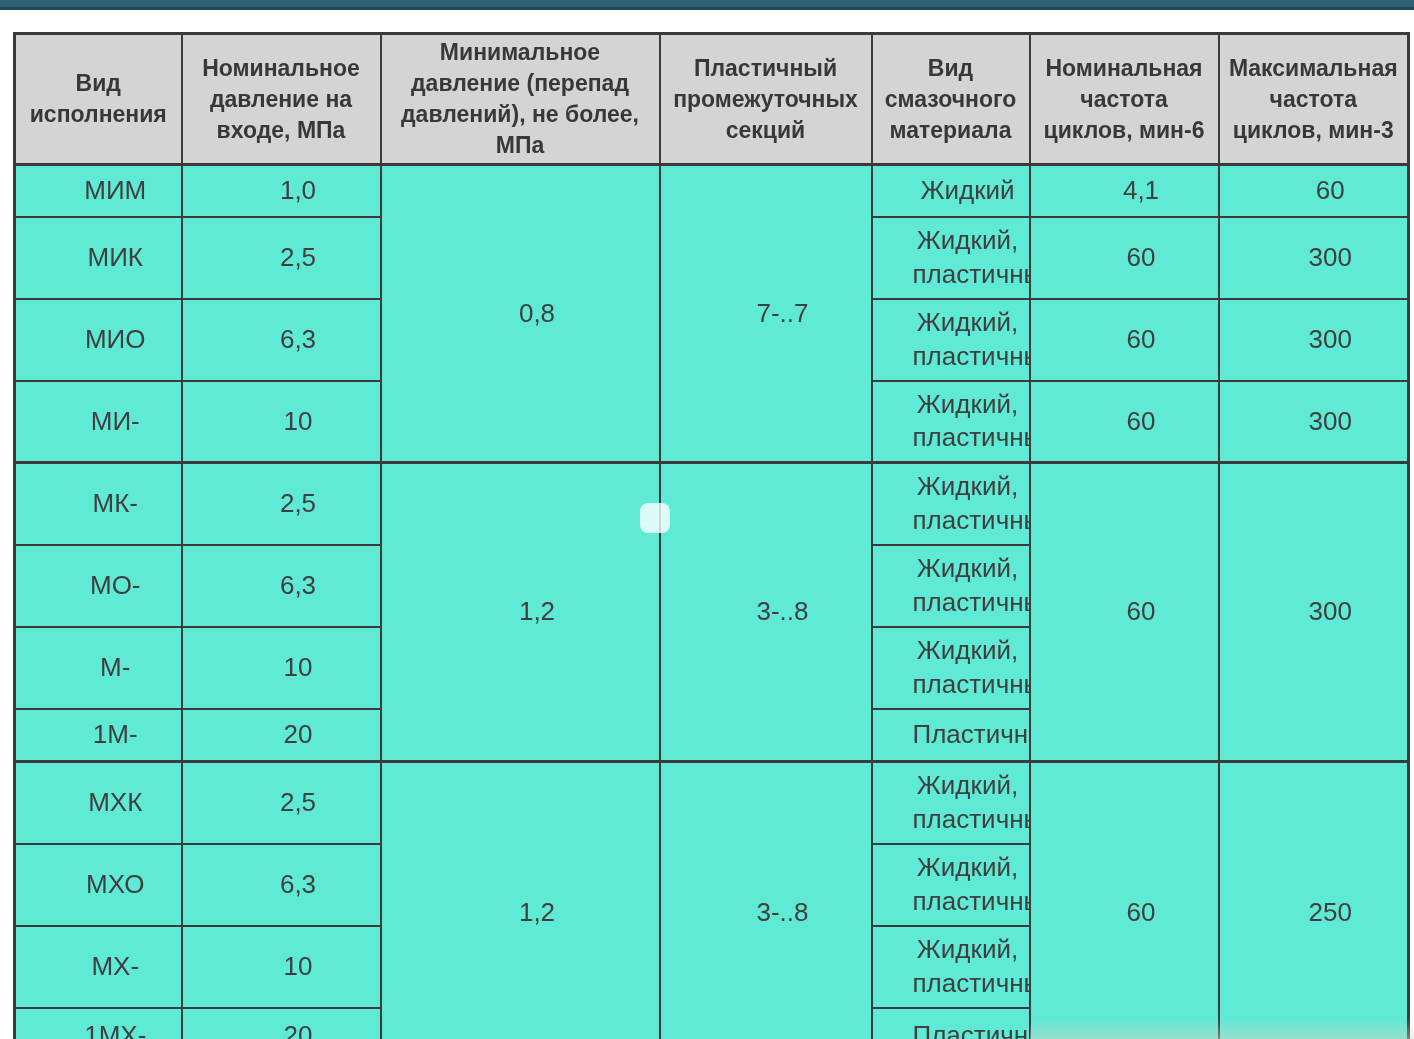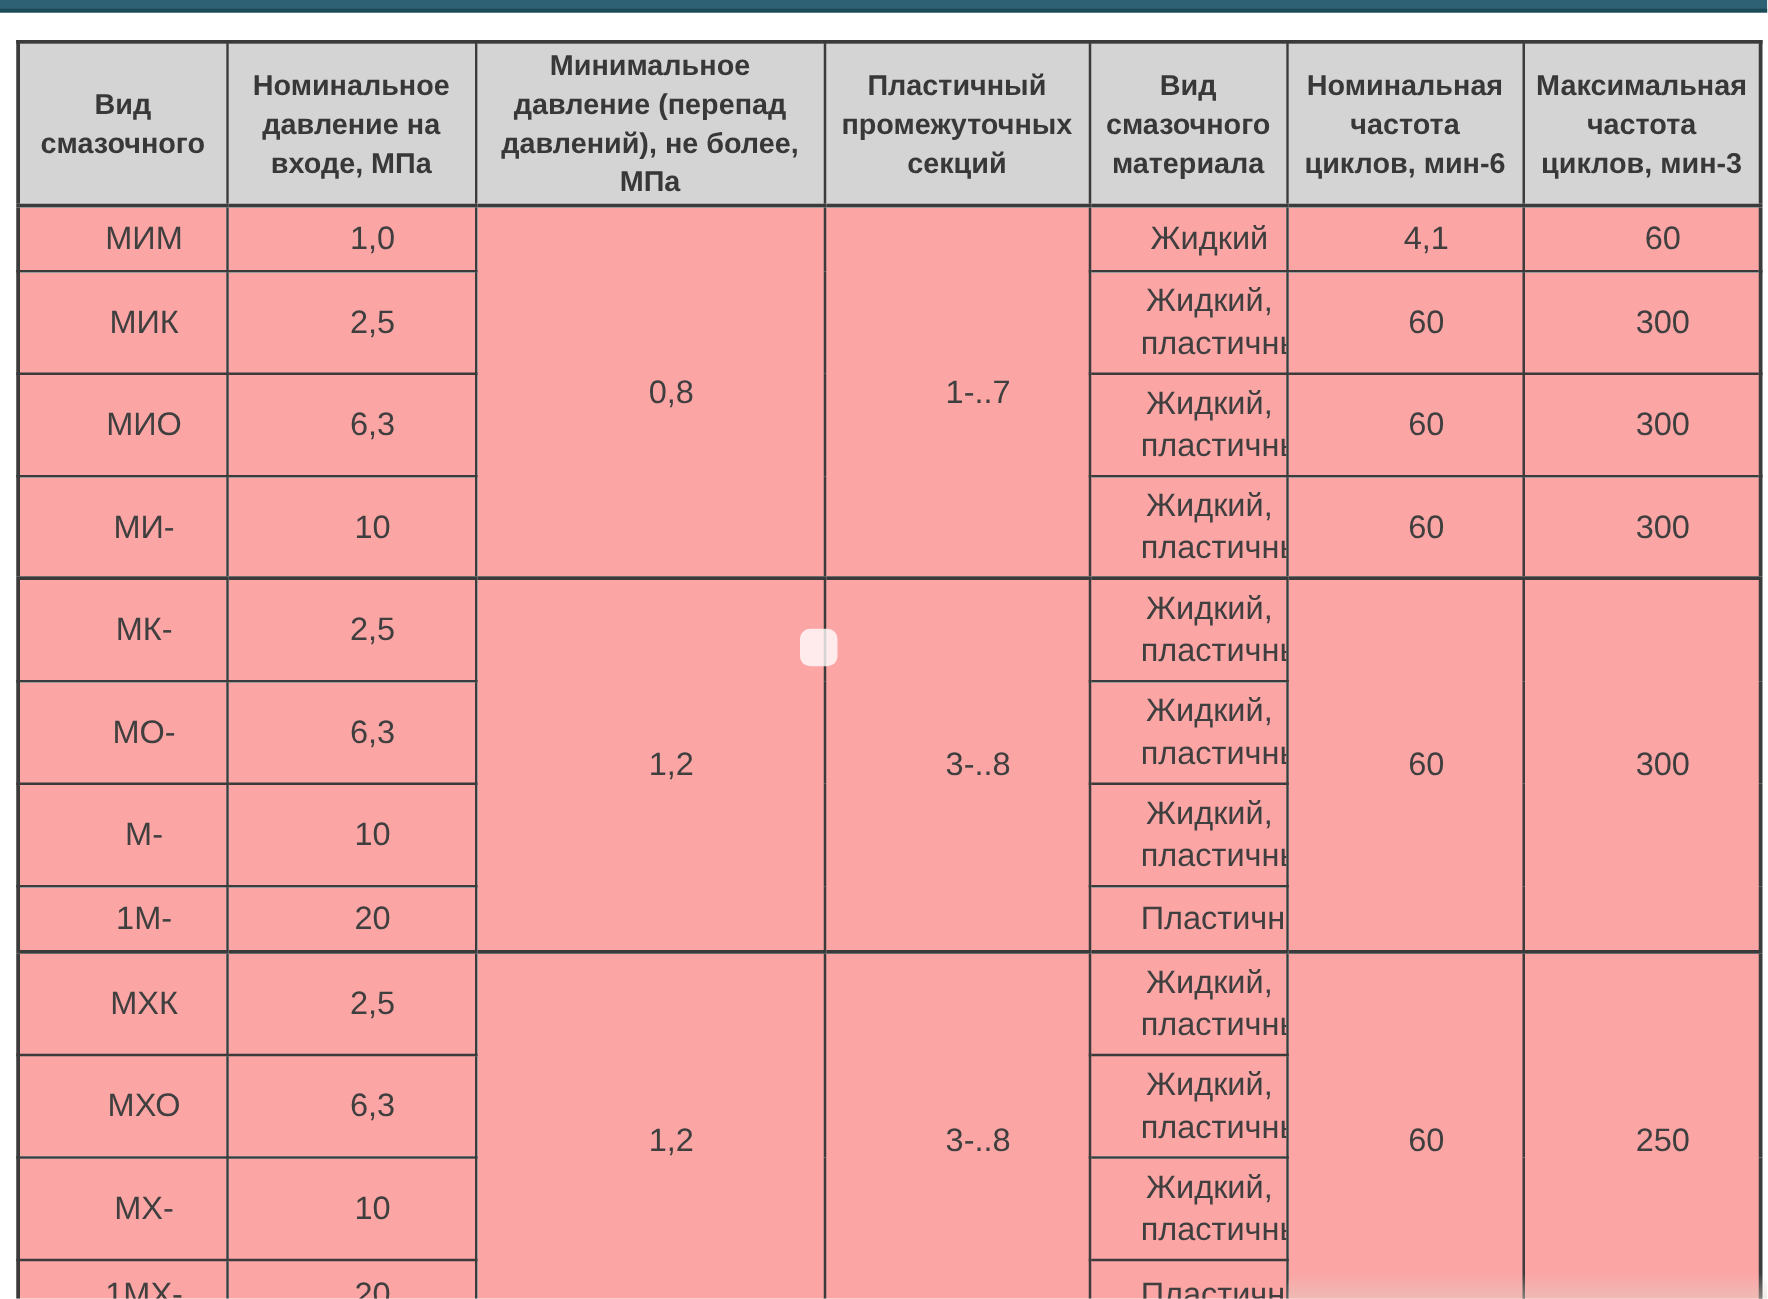--- a/index.html
+++ b/index.html
@@ -47,21 +47,21 @@
   }
   table.spec-table thead th {
     background: #d4d4d4;
     font-weight: bold;
     font-size: 23px;
     line-height: 1.35;
     color: #383838;
     border-bottom: 3px solid #3b3b3b;
   }
   table.spec-table tbody td {
-    background: #fca5a5;
+    background: #5eead4;
     font-size: 26px;
     line-height: 1.3;
     font-weight: normal;
     padding-left: 40px;
   }
   td.type-cell {
     text-align: left;
     padding-left: 11px;
   }
   tr.hdr      { height: 116px; }
@@ -103,36 +103,36 @@
       <col style="width:167px">
       <col style="width:199px">
       <col style="width:279px">
       <col style="width:212px">
       <col style="width:158px">
       <col style="width:189px">
       <col style="width:190px">
     </colgroup>
     <thead>
       <tr class="hdr">
-        <th>Вид смазочного</th>
+        <th>Вид исполнения</th>
         <th>Номинальное давление на входе, МПа</th>
         <th>Минимальное давление (перепад давлений), не более, МПа</th>
         <th>Пластичный промежуточных секций</th>
         <th>Вид смазочного материала</th>
         <th>Номинальная частота циклов, мин-6</th>
         <th>Максимальная частота циклов, мин-3</th>
       </tr>
     </thead>
     <tbody>
 
       <tr class="row-s">
         <td class="type-cell">МИМ</td>
         <td>1,0</td>
         <td rowspan="4">0,8</td>
-        <td rowspan="4">1-..7</td>
+        <td rowspan="4">7-..7</td>
         <td>Жидкий</td>
         <td>4,1</td>
         <td>60</td>
       </tr>
       <tr class="row-t">
         <td class="type-cell">МИК</td>
         <td>2,5</td>
         <td>Жидкий, пластичный</td>
         <td>60</td>
         <td>300</td>

